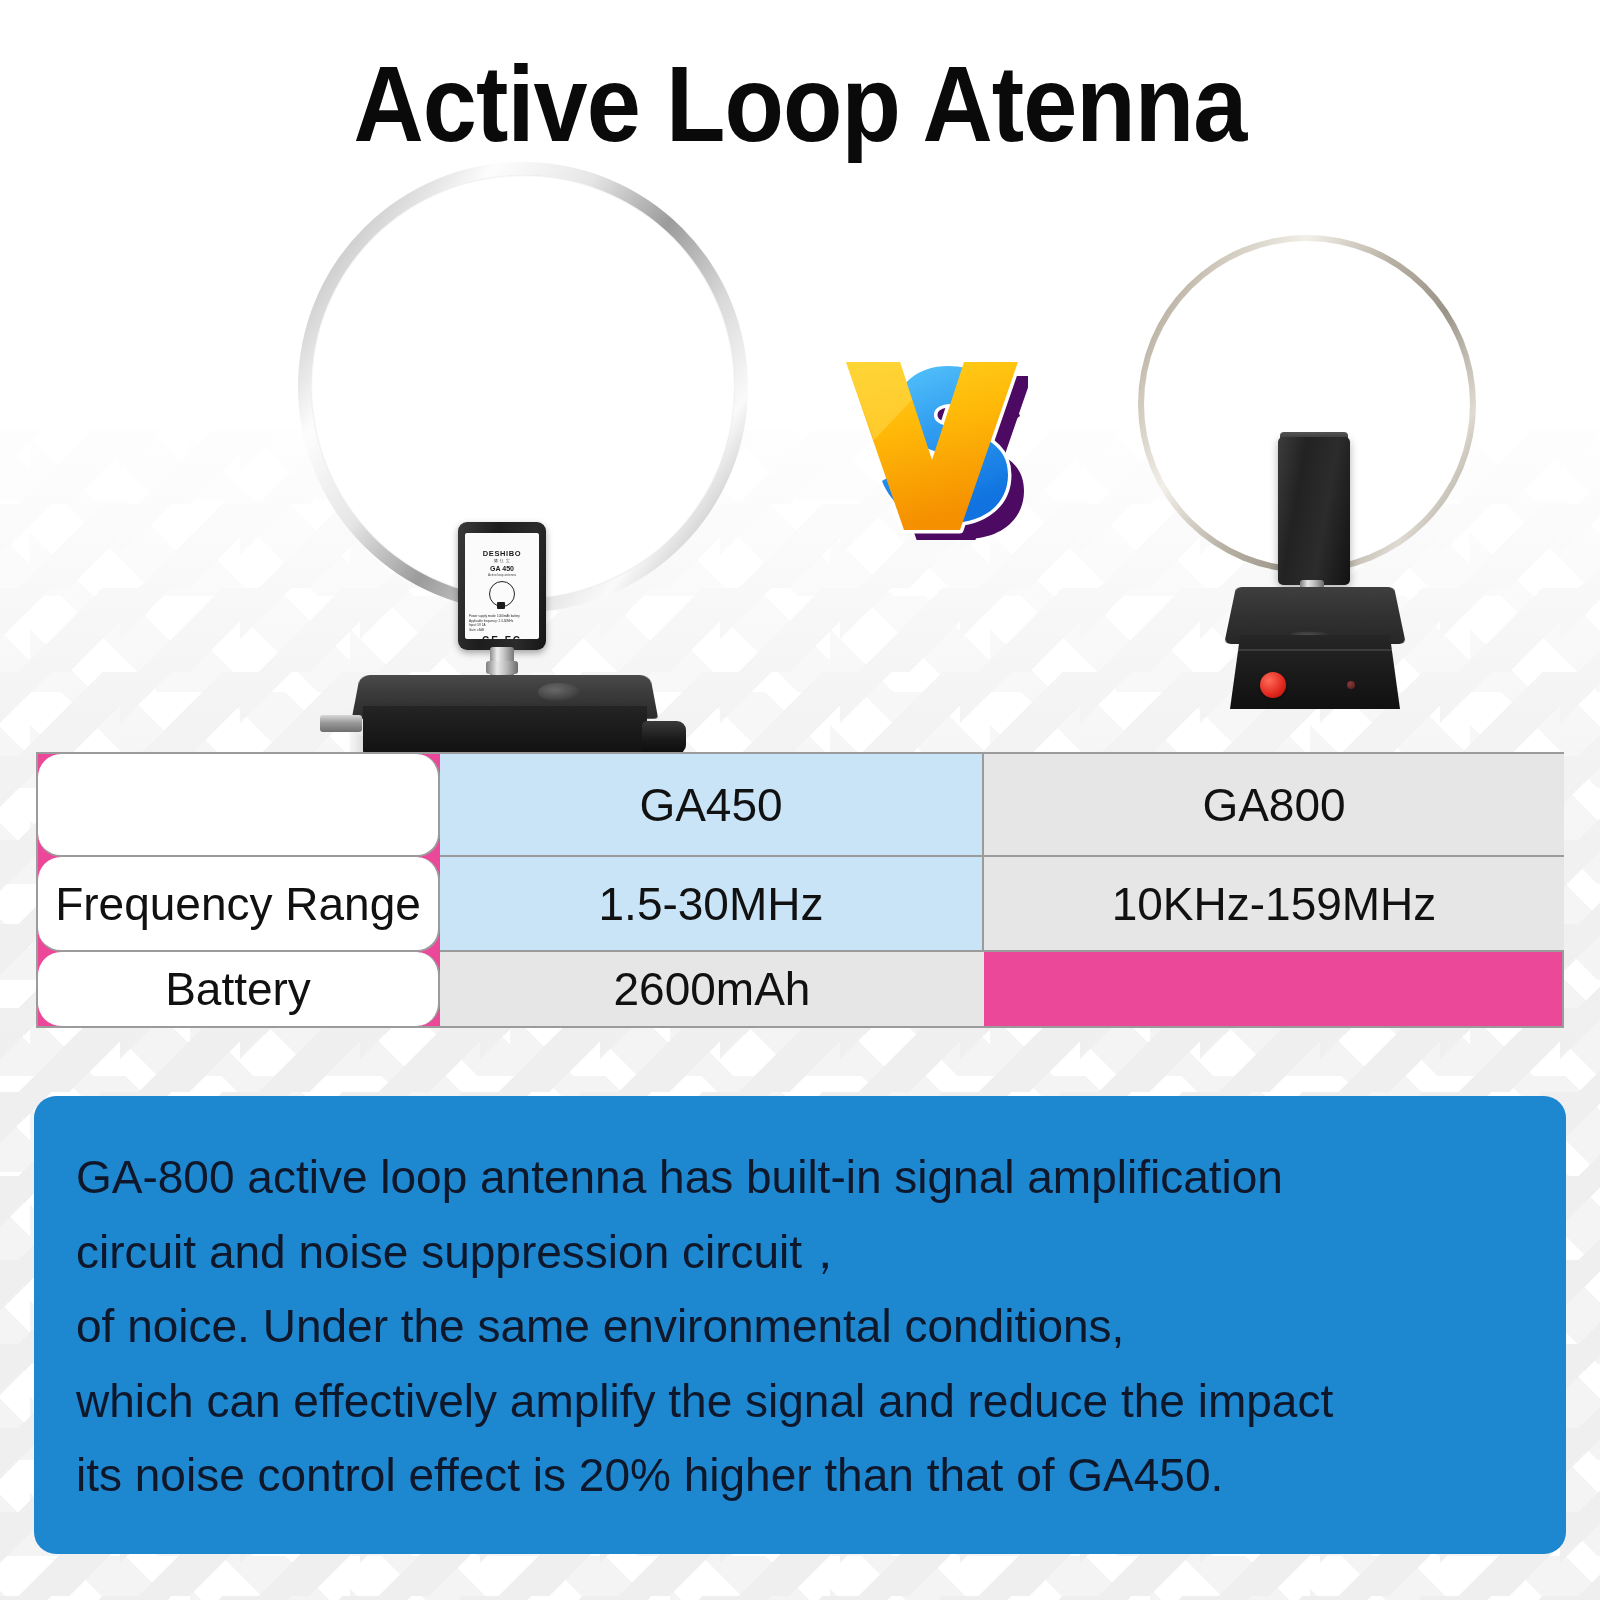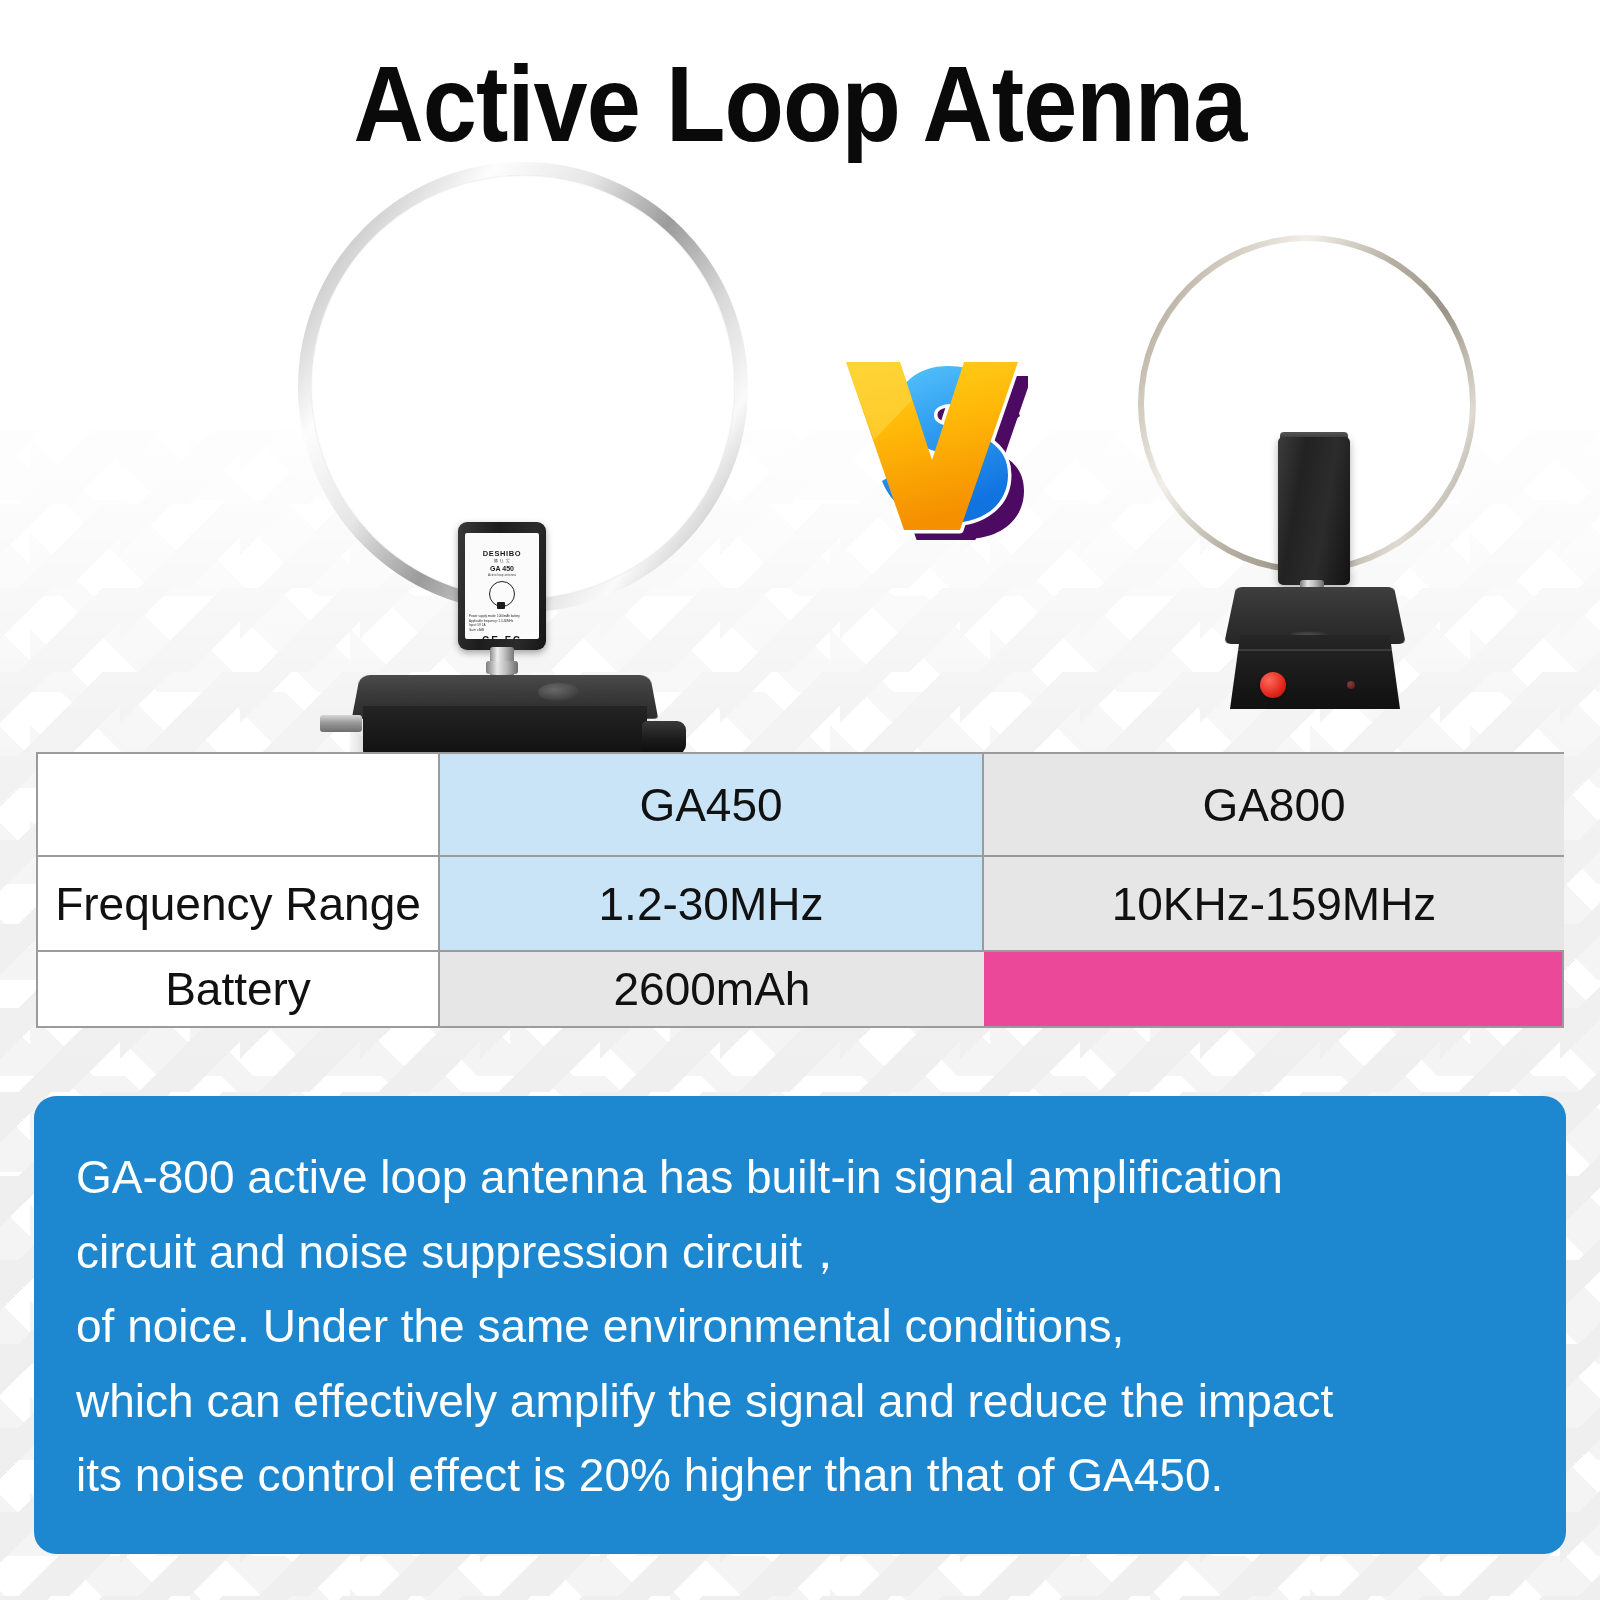--- a/index.html
+++ b/index.html
@@ -198,32 +198,32 @@
     display:flex;align-items:center;justify-content:center;
     font-size:46px;color:#111;
     border-right:2px solid #9b9b9b;border-bottom:2px solid #9b9b9b;
     box-sizing:border-box;
     white-space:nowrap;
   }
   .cell.r-last{border-bottom:none;}
   .cell.c-last{border-right:none;}
   .col-a{background:#c9e4f6;}
   .col-b{background:#e6e6e6;}
-  .col-label{background:#ffffff;}
+  .col-label{background:#ffffff;border-radius:23px;}
 
   
   .panel{
     position:absolute;left:34px;top:1096px;width:1532px;height:458px;
     background:#1d87d0;border-radius:22px;
     box-sizing:border-box;
     padding:44px 56px 0 42px;
   }
   .panel p{
     margin:0;
-    color:#ffffff;
+    color:#0f172a;
     font-size:46px;
     line-height:1.62;
     font-weight:300;
     white-space:nowrap;
     letter-spacing:0px;
   }
 </style>
 </head>
 <body>
 
@@ -310,21 +310,21 @@
     <div class="red-btn"></div>
     <div class="led-dot"></div>
   </div>
 
   <div class="table">
     <div class="cell col-label"></div>
     <div class="cell col-a">GA450</div>
     <div class="cell col-b c-last">GA800</div>
 
     <div class="cell col-label">Frequency Range</div>
-    <div class="cell col-a">1.2-30MHz</div>
+    <div class="cell col-a">1.5-30MHz</div>
     <div class="cell col-b c-last">10KHz-159MHz</div>
 
     <div class="cell col-label r-last">Battery</div>
     <div class="cell col-b c-last r-last">2600mAh</div>
   </div>
 
   <div class="panel">
     <p>GA-800 active loop antenna has built-in signal amplification</p>
     <p>circuit and noise suppression circuit，</p>
     <p>of noice. Under the same environmental conditions,</p>

